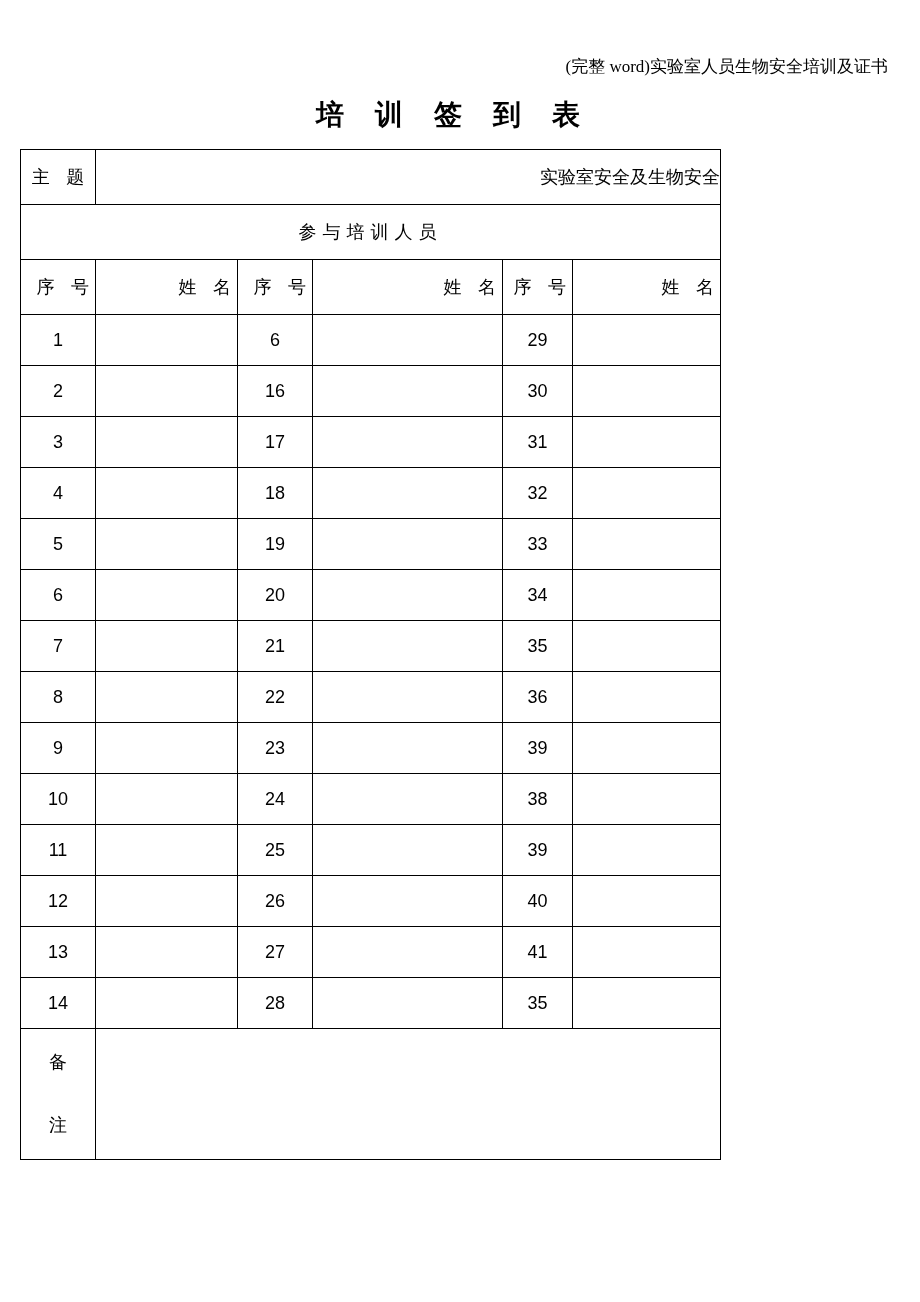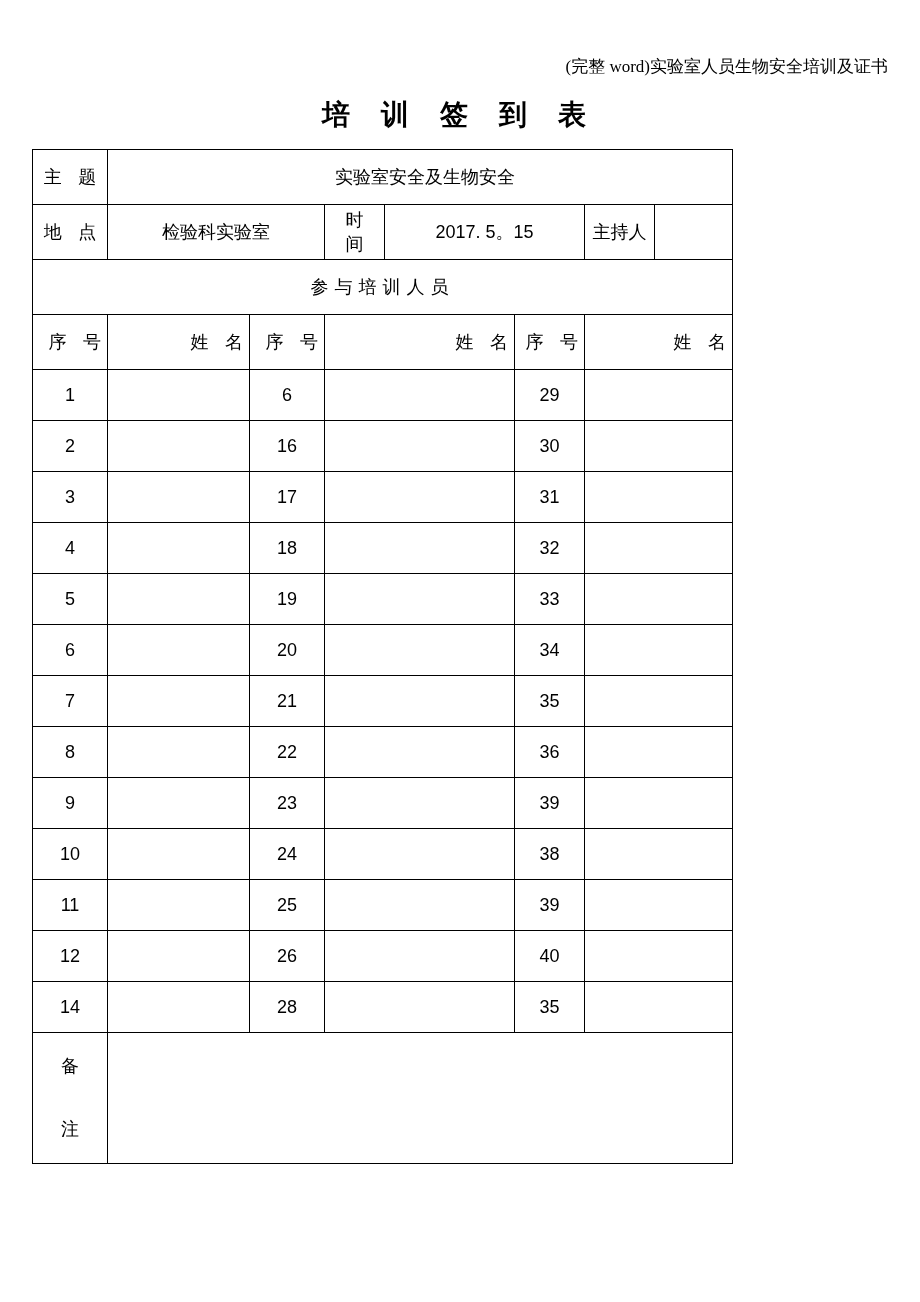--- a/index.html
+++ b/index.html
@@ -4,21 +4,21 @@
   <style>
     body {
       margin: 0;
       padding: 0;
       font-family: "SimSun", "Songti SC", serif;
       width: 920px;
       background: #fff;
       color: #000;
     }
     .page {
-      padding: 55px 20px 40px 20px;
+      padding: 55px 20px 40px 8px;
       box-sizing: border-box;
     }
     .header-note {
       text-align: right;
       font-size: 17px;
       padding-right: 12px;
       margin-bottom: 15px;
     }
     .title {
       text-align: center;
@@ -40,21 +40,21 @@
       vertical-align: middle;
       height: 50px;
       font-size: 18px;
       text-align: center;
     }
     td.label {
       letter-spacing: 6px;
       padding-left: 6px;
     }
     td.left {
-      text-align: center;
+      text-align: right;
       padding-left: 10px;
       letter-spacing: 0;
     }
     td.phdr {
       text-align: right;
       letter-spacing: 6px;
     }
     td.section {
       text-align: center;
       letter-spacing: 6px;
@@ -97,28 +97,20 @@
       <col style="width:70px">
       <col style="width:70px">
       <col style="width:78px">
     </colgroup>
     <tbody>
         <tr class="headerrow">
       <td class="label">主 题</td>
       <td class="left" colspan="7">实验室安全及生物安全</td>
     </tr>
     <tr class="headerrow">
-      <td class="label">地 点</td>
-      <td colspan="2">检验科实验室</td>
-      <td class="label">时 间</td>
-      <td colspan="2" class="arial">2017. 5。15</td>
-      <td>主持人</td>
-      <td></td>
-    </tr>
-    <tr class="headerrow">
       <td class="section" colspan="8">参与培训人员</td>
     </tr>
     <tr class="headerrow">
       <td class="phdr">序 号</td>
       <td class="phdr">姓 名</td>
       <td class="phdr">序 号</td>
       <td class="phdr" colspan="2">姓 名</td>
       <td class="phdr">序 号</td>
       <td class="phdr" colspan="2">姓 名</td>
     </tr>
@@ -213,20 +205,28 @@
         </tr>
     <tr class="datarow">
           <td class="arial">12</td>
           <td></td>
           <td class="arial">26</td>
           <td colspan="2"></td>
           <td class="arial">40</td>
           <td colspan="2"></td>
         </tr>
     <tr class="datarow">
+          <td class="arial">13</td>
+          <td></td>
+          <td class="arial">27</td>
+          <td colspan="2"></td>
+          <td class="arial">41</td>
+          <td colspan="2"></td>
+        </tr>
+    <tr class="datarow">
           <td class="arial">14</td>
           <td></td>
           <td class="arial">28</td>
           <td colspan="2"></td>
           <td class="arial">35</td>
           <td colspan="2"></td>
         </tr>
 
     <tr>
       <td class="remark-label">

